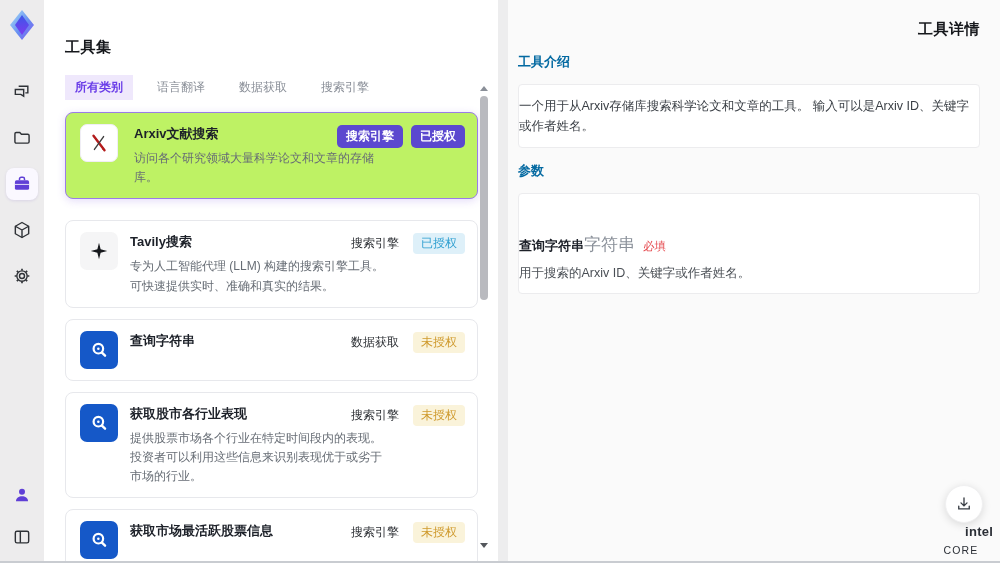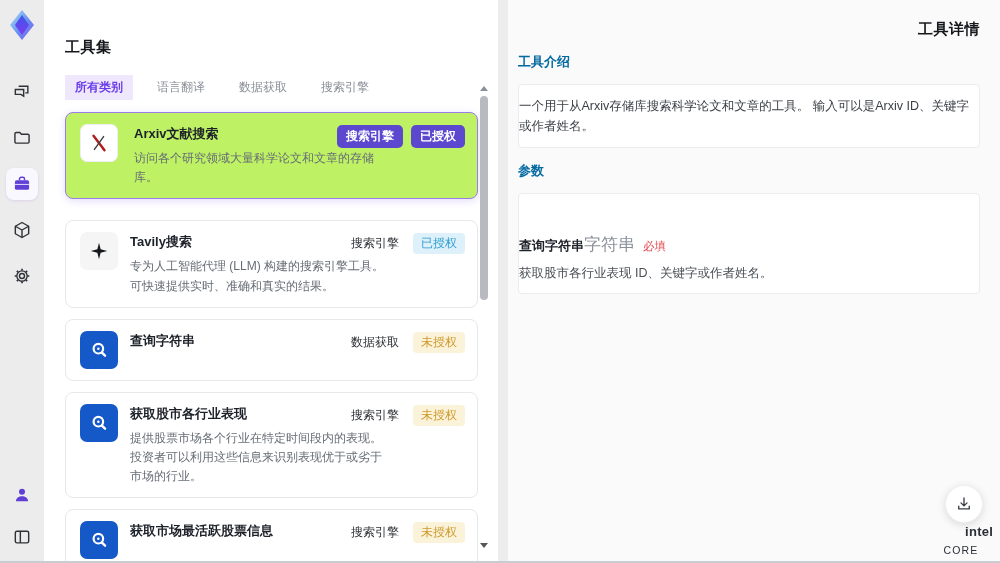--- a/index.html
+++ b/index.html
@@ -260,21 +260,21 @@
       <div class="intro-text">一个用于从Arxiv存储库搜索科学论文和文章的工具。 输入可以是Arxiv ID、关键字或作者姓名。</div>
     </div>
 
     <div class="section-heading">参数</div>
     <div class="detail-card">
       <div class="param-row">
         <span class="param-name">查询字符串</span>
         <span class="param-type">字符串</span>
         <span class="param-required">必填</span>
       </div>
-      <div class="param-desc">获取股市各行业表现 ID、关键字或作者姓名。</div>
+      <div class="param-desc">用于搜索的Arxiv ID、关键字或作者姓名。</div>
     </div>
   </div>
 
   <div class="fab">
     <svg width="18" height="18" viewBox="0 0 24 24" fill="none" stroke="#3a3f46" stroke-width="1.8" stroke-linecap="round">
       <path d="M12 4 v10 M8 10.5 L12 14.5 L16 10.5"></path>
       <path d="M5 15 v3.5 h14 V15"></path>
     </svg>
   </div>
   <div class="intel-logo">

